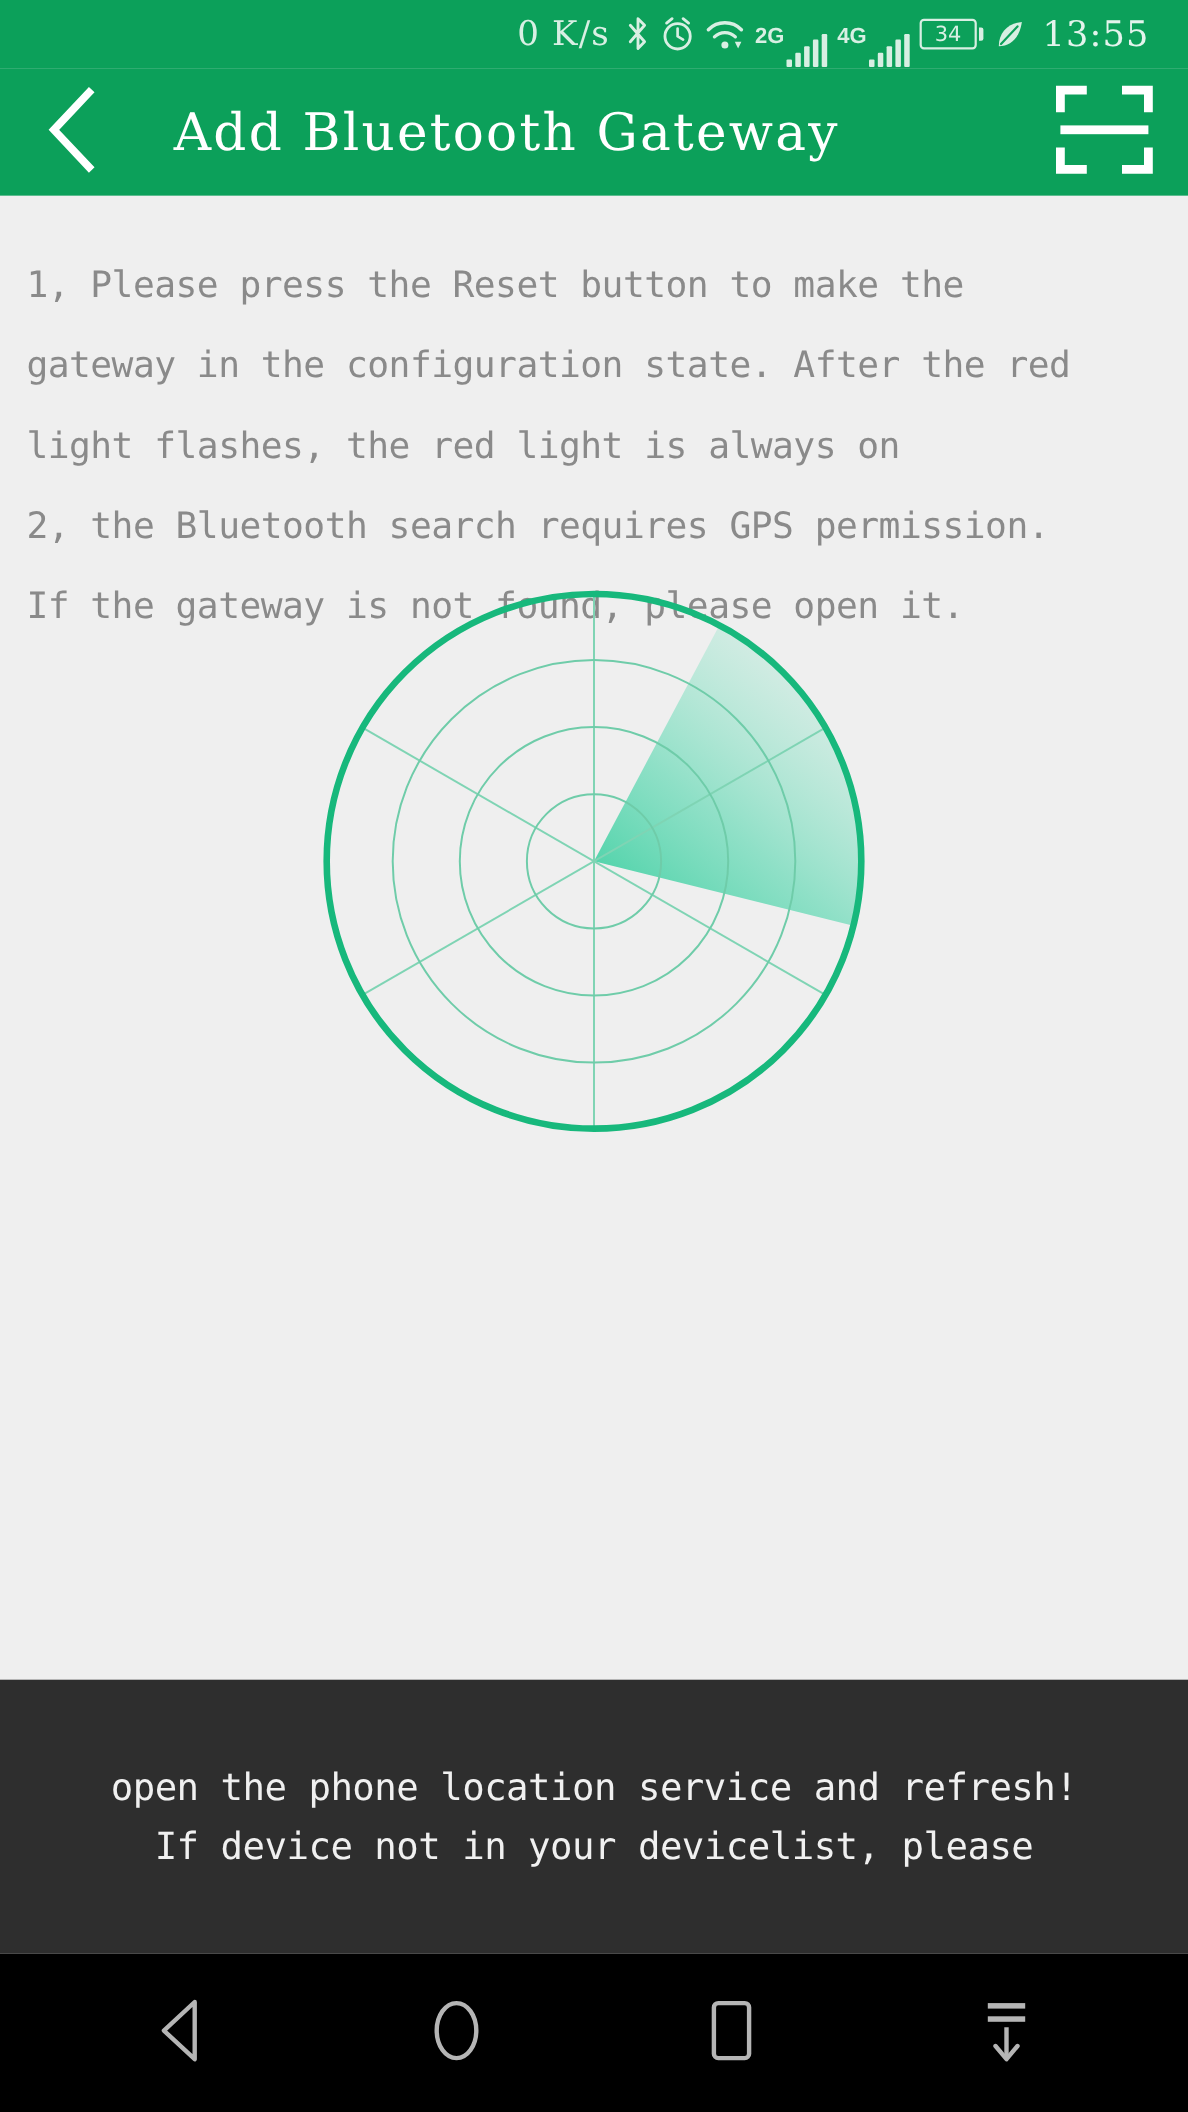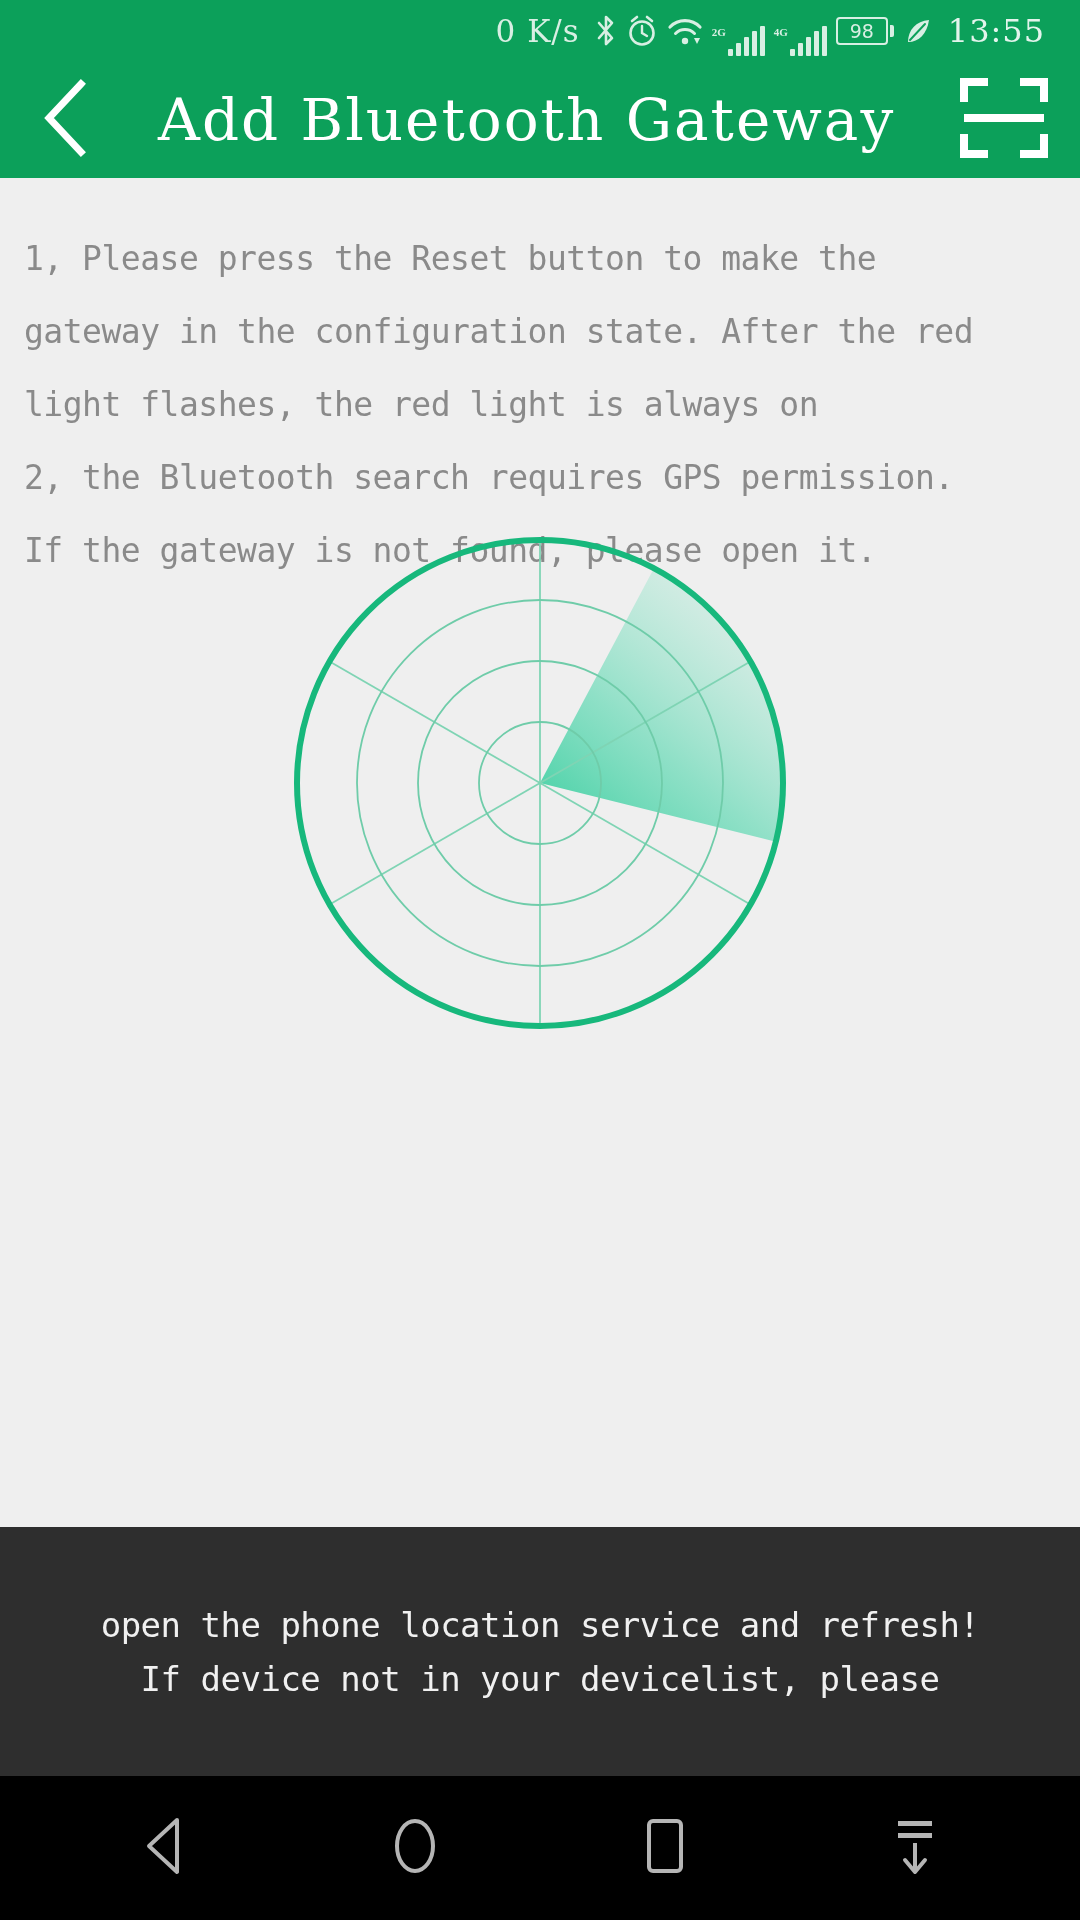--- a/index.html
+++ b/index.html
@@ -33,25 +33,25 @@
     font-family:"DejaVu Serif", serif;
     font-size:32px;
     color:#e3f4ec;
     margin-left:6px;
     letter-spacing:1px;
   }
   .sb-ico { display:flex; align-items:center; }
   .sb-ico svg { display:block; }
   .sig-wrap { display:flex; align-items:flex-end; gap:2px; }
   .sig-label {
-    font-size:11px;
+    font-size:20px;
     line-height:1;
     margin-bottom:18px;
     color:#d8efe3;
-    font-family:Liberation Serif, serif;
+    font-family:Liberation Sans, sans-serif;
     font-weight:bold;
     margin-top:21px;
   }
   .bars { display:flex; align-items:flex-end; gap:3px; height:30px; }
   .bars i { width:5px; background:#d8efe3; border-radius:1px; display:block; }
   .bars i:nth-child(1){ height:7px; }
   .bars i:nth-child(2){ height:13px; }
   .bars i:nth-child(3){ height:19px; }
   .bars i:nth-child(4){ height:25px; }
   .bars i:nth-child(5){ height:30px; }
@@ -84,21 +84,21 @@
     align-items:center;
     position:relative;
   }
   #back-button {
     width:130px; height:116px;
     display:flex; align-items:center; justify-content:center;
   }
   #header-title {
     flex:1;
     color:#ffffff;
-    font-size:58px;
+    font-size:47px;
     font-family:"DejaVu Serif", serif;
     letter-spacing:2px;
     text-align:left;
     margin-left:28px;
   }
   #scan-button {
     width:128px; height:116px;
     display:flex; align-items:center; justify-content:center;
     margin-right:12px;
   }
@@ -218,21 +218,21 @@
     <span class="bars">
       <i></i>
         <i></i>
         <i></i>
         <i></i>
         <i></i>
     </span>
   </span>
 
   <span class="battery">
-    <span class="shell">98</span>
+    <span class="shell">34</span>
     <span class="cap"></span>
   </span>
 
   <span class="sb-ico">
     <svg width="30" height="32" viewBox="0 0 30 32">
       <path d="M26 5 C24 19 16 27 5 27 C5 15 13 6 26 5 Z" fill="#d8efe3"></path>
       <path d="M22 9 L7 25" stroke="#0CA05A" stroke-width="2" stroke-linecap="round"></path>
     </svg>
   </span>
 

